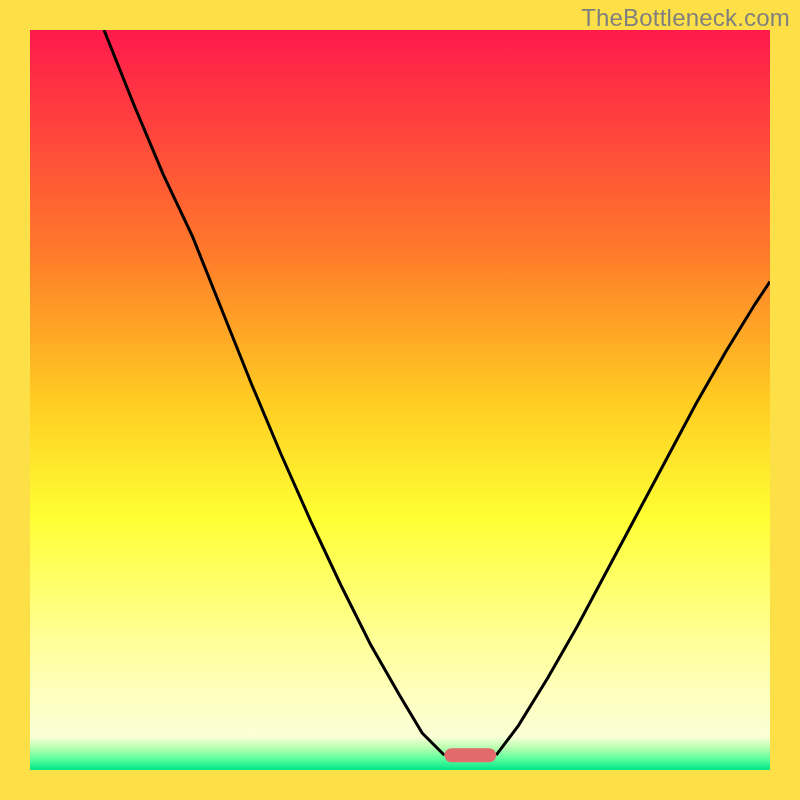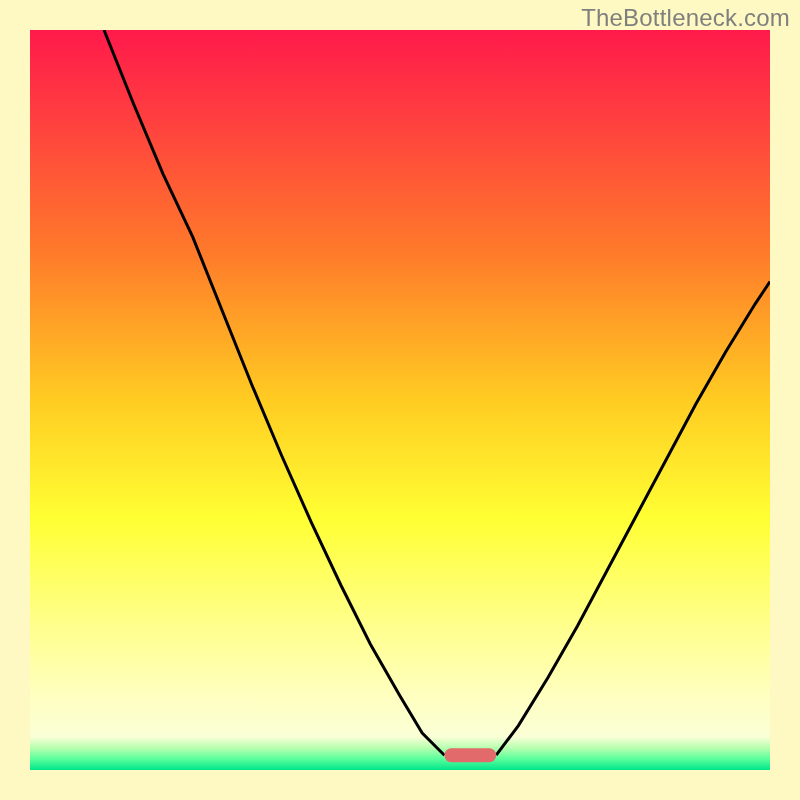--- a/index.html
+++ b/index.html
@@ -7,21 +7,21 @@
     padding: 0;
     width: 800px;
     height: 800px;
     overflow: hidden;
     font-family: Arial, Helvetica, sans-serif;
   }
   .frame {
     position: relative;
     width: 800px;
     height: 800px;
-    background: #fef9c3;
+    background: #fde047;
   }
   .attribution {
     position: absolute;
     top: 4px;
     right: 10px;
     color: #7f7f7f;
     font-size: 24px;
     font-weight: 400;
     letter-spacing: 0.2px;
     z-index: 5;

